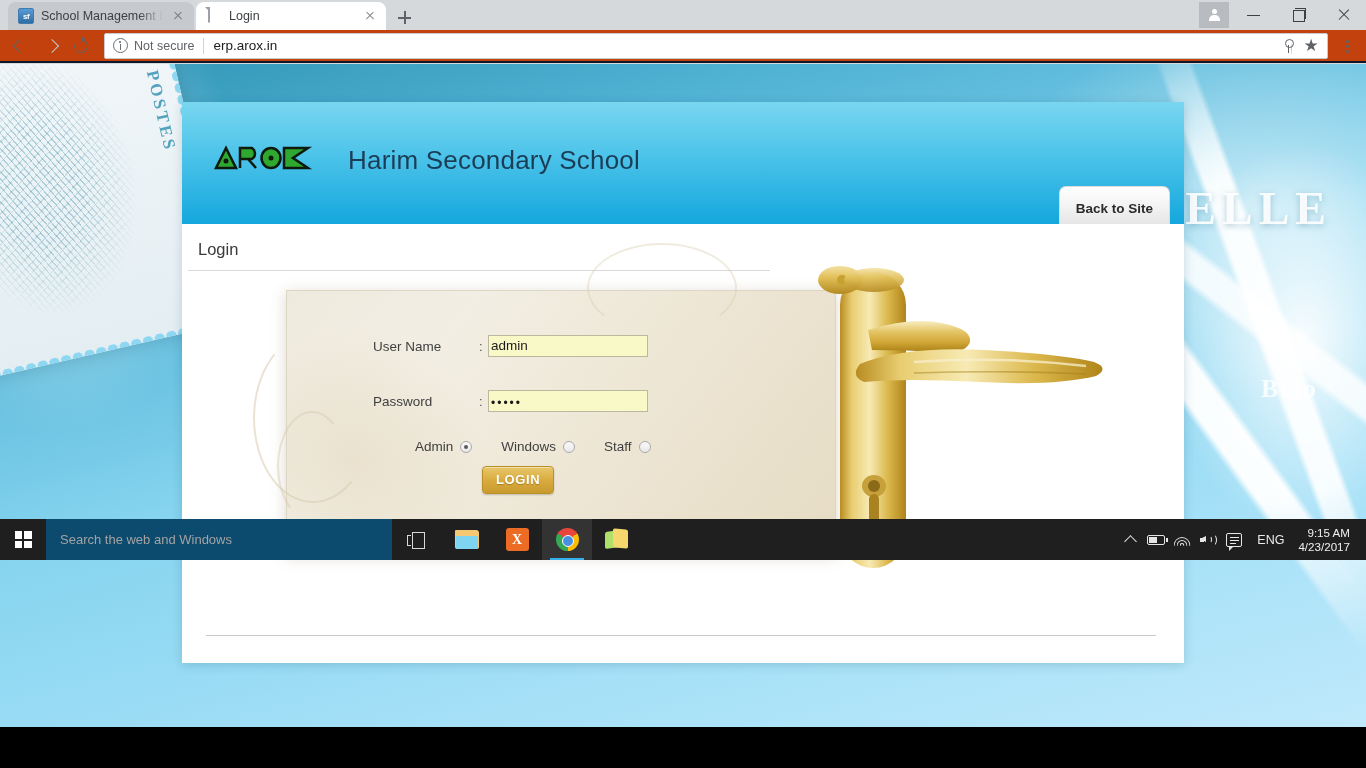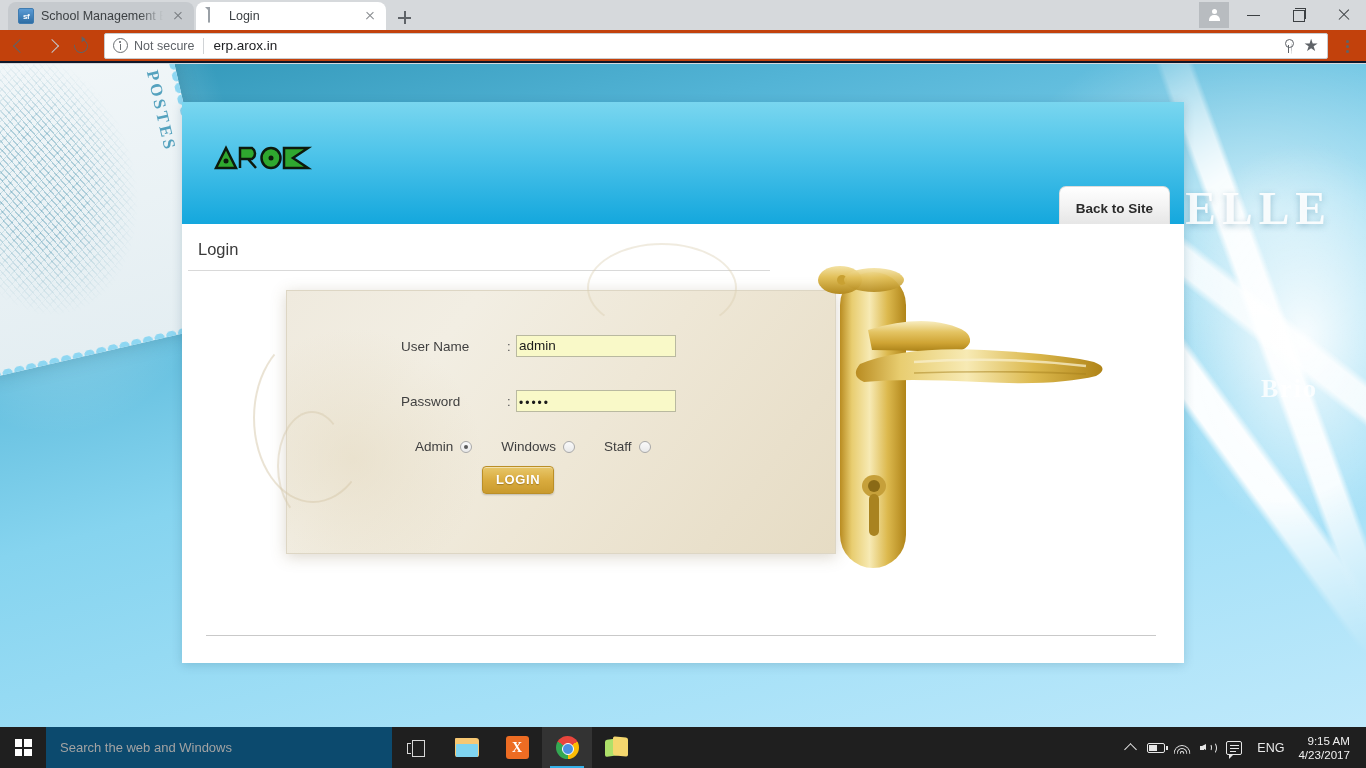--- a/index.html
+++ b/index.html
@@ -1,21 +1,21 @@
 <!DOCTYPE html>
 <html><head>
 <meta charset="utf-8">
 <style>
   * { box-sizing: border-box; margin: 0; padding: 0; }
   html, body {
     width: 1366px; height: 768px; overflow: hidden;
     font-family: "Liberation Sans", sans-serif;
     background: #000;
   }
-  #screen { position: relative; width: 1366px; height: 768px; text-decoration: underline; }
+  #screen { position: relative; width: 1366px; height: 560px; text-decoration: underline; }
 
   
   #chrome-window {
     position: absolute; left: 0; top: 0; width: 1366px; height: 727px;
     background: #d6d9dc;
   }
   
   #tab-strip {
     position: relative; height: 30px; width: 100%;
     background: #d6d9dc;
@@ -302,21 +302,21 @@
       linear-gradient(128deg, #efeade 0%, #f2eee3 26%, #eee7d6 55%, #e9e0cb 82%, #e6dcc4 100%);
     border: 1px solid #ddd6c4;
     box-shadow: 0 3px 14px rgba(120,100,60,.25);
   }
   .swirl {
     position: absolute; border: 2px solid rgba(210,196,165,.55);
     border-radius: 50%; background: transparent;
   }
   .form-row {
     position: absolute; display: flex; align-items: center;
-    font-size: 13.5px; color: #3f3f3f; margin-left: 28px;
+    font-size: 13.5px; color: #3f3f3f;
   }
   #row-user { left: 86px; top: 44px; }
   #row-pass { left: 86px; top: 99px; }
   .field-label { width: 106px; }
   .colon { width: 9px; color: #555; font-size: 13px; }
   .text-input {
     width: 160px; height: 22px;
     background: #f9f9c8; border: 1px solid #b9b9a0;
     font-family: "Liberation Sans", sans-serif; font-size: 13.5px;
     color: #1a1a1a; padding: 0 2px; line-height: 20px;
@@ -507,20 +507,21 @@
                 <path d="M54 50 L54 10 L78 10 A13 13 0 0 1 78 32 L54 32 M70 32 L86 50"></path>
                 <ellipse cx="116" cy="30" rx="19" ry="20"></ellipse>
                 <path d="M142 10 L190 10 L160 30 L190 50 L142 50 Z"></path>
               </g>
               <g fill="#0d1a0d">
                 <circle cx="26" cy="36" r="5"></circle>
                 <circle cx="116" cy="30" r="5"></circle>
               </g>
             </svg>
           </div>
+          <div id="school-title">Harim Secondary School</div>
           <div id="back-to-site">Back to Site</div>
         </div>
 
         <div id="app-body">
           <div id="login-heading">Login</div>
           <div id="heading-rule"></div>
 
           <div id="form-area">
 
             <div id="form-panel">

